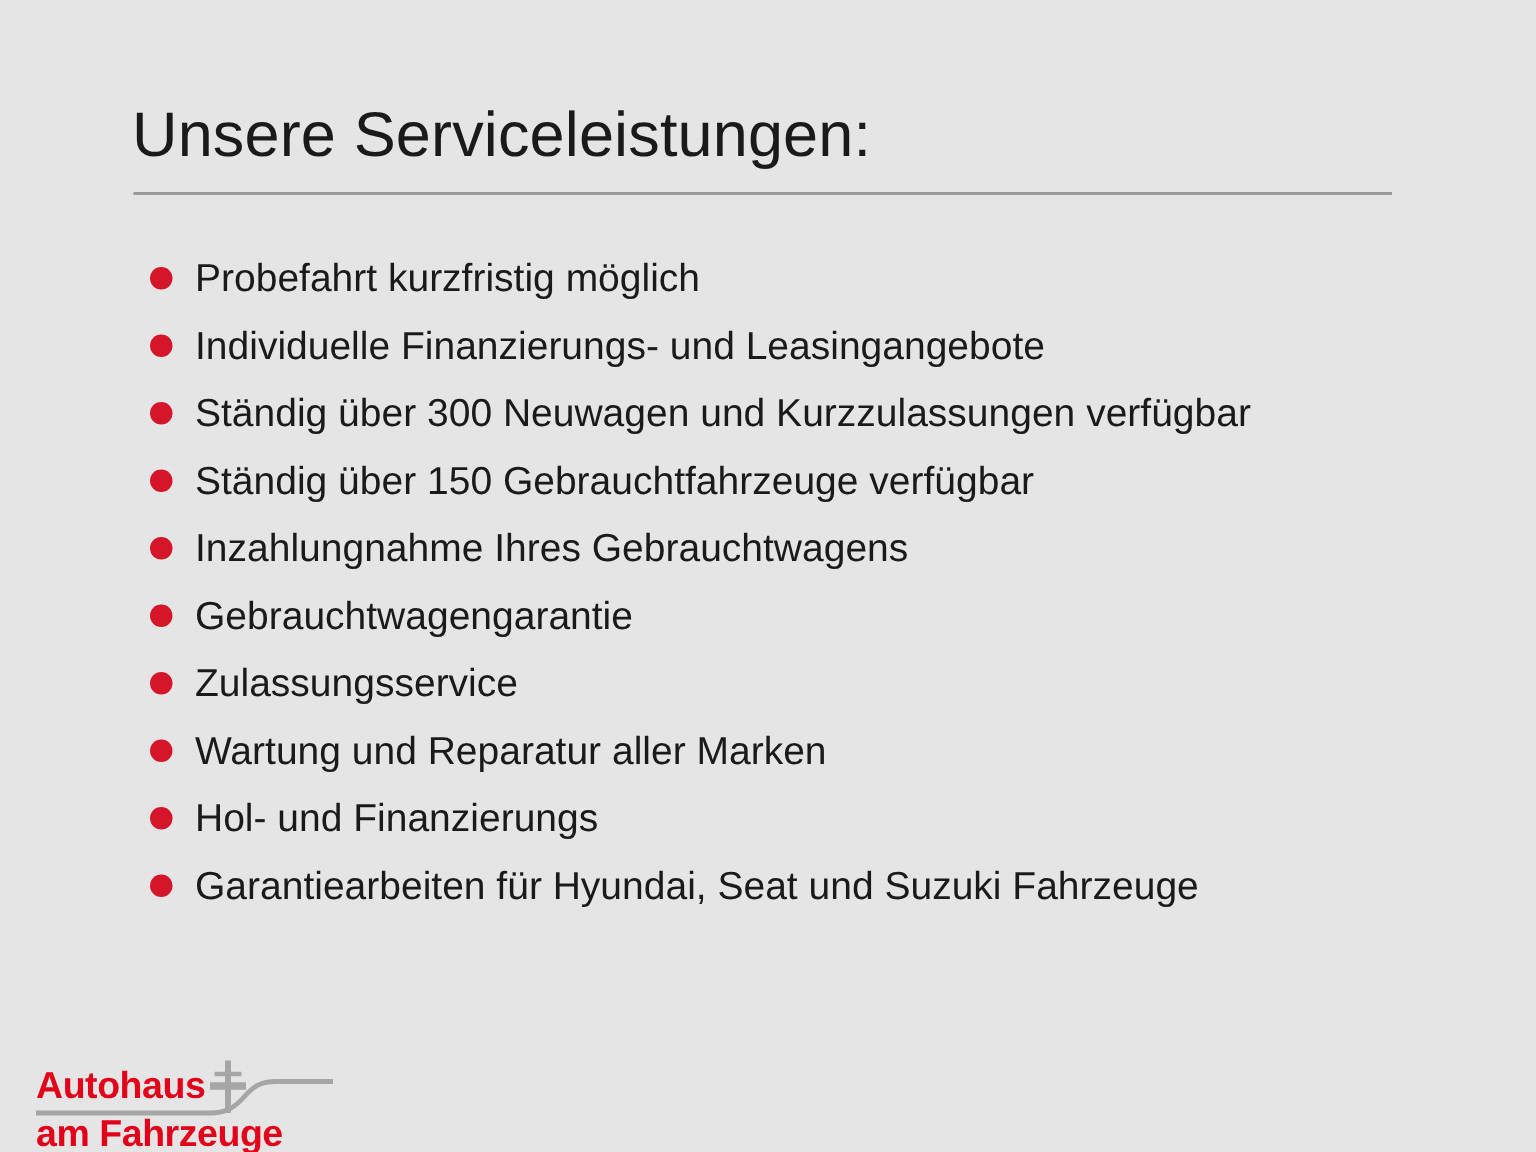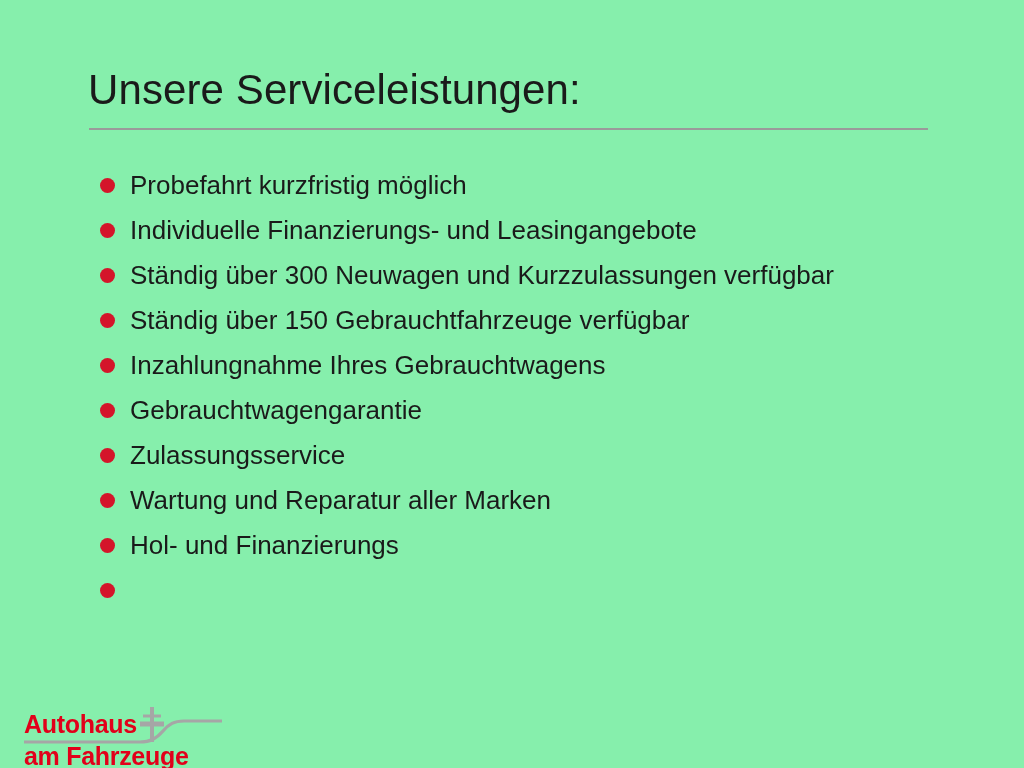--- a/index.html
+++ b/index.html
@@ -13,21 +13,21 @@
     background: #ffffff;
     font-family: "Liberation Sans", "DejaVu Sans", sans-serif;
     overflow: hidden;
     position: relative;
     -webkit-font-smoothing: antialiased;
   }
 
   .slide {
     position: absolute;
     inset: 0;
-    background: #86efac;
+    background: #e5e5e5;
   }
 
   
   .slide-title {
     position: absolute;
     left: 88px;
     top: 64px;
     font-size: 42px;
     line-height: 52px;
     font-weight: 400;
@@ -188,20 +188,21 @@
       <span class="bullet-text">Wartung und Reparatur aller Marken</span>
     </li>
 
     <li class="bullet-item">
       <span class="bullet-dot"></span>
       <span class="bullet-text">Hol- und Finanzierungs</span>
     </li>
 
     <li class="bullet-item">
       <span class="bullet-dot"></span>
+      <span class="bullet-text">Garantiearbeiten für Hyundai, Seat und Suzuki Fahrzeuge</span>
     </li>
 
   </ul>
 
   <div class="logo">
 
     <svg class="logo-graphic" viewBox="0 0 230 60">
 
       <path d="M2,37 L118,37 C128,37 134,34 141,26 C147,19 152,16 162,16 L200,16" fill="none" stroke="#a6a6a6" stroke-width="3.2" stroke-linecap="butt"></path>
 

